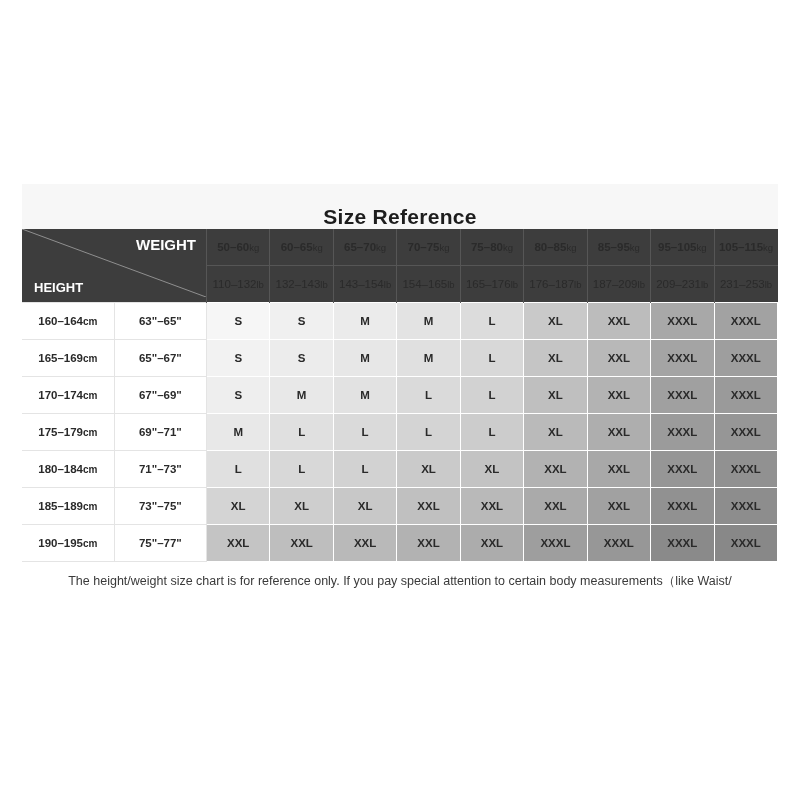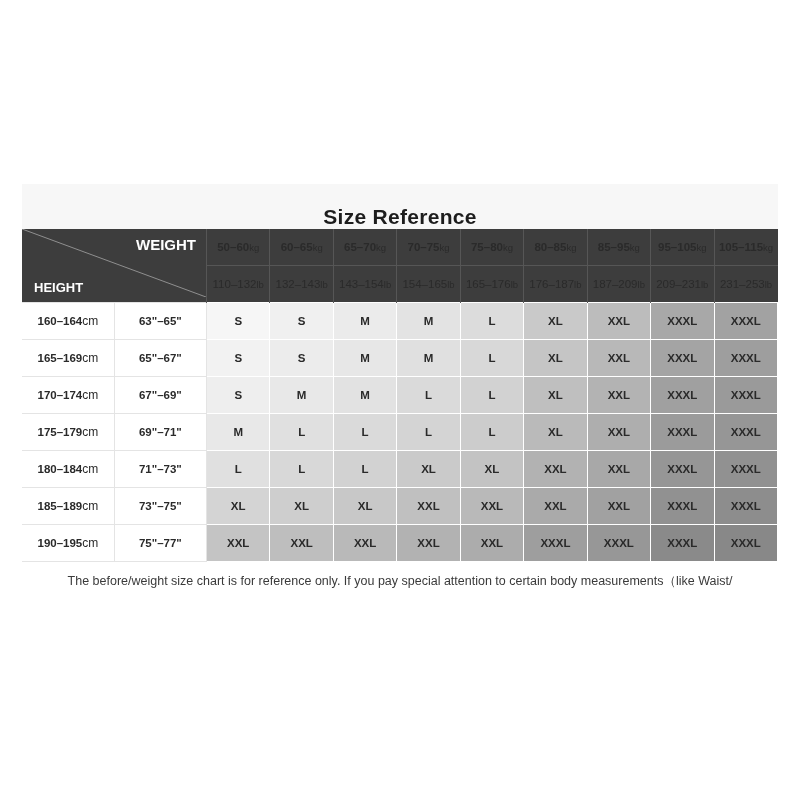--- a/index.html
+++ b/index.html
@@ -122,21 +122,21 @@
   td.h-cm {
     width: 96px;
     background: #ffffff;
     font-size: 12px;
     font-weight: bold;
     color: #1d1d1d;
     border: 1px solid #e4e4e4 !important;
     border-left: none !important;
   }
 
-  td.h-cm .unit { font-size: 12px; font-weight: normal; }
+  td.h-cm .unit { font-size: 10px; font-weight: bold; }
 
   td.h-in {
     width: 88px;
     background: #ffffff;
     font-size: 13px;
     font-weight: bold;
     color: #1d1d1d;
     border: 1px solid #e4e4e4 !important;
   }
 
@@ -298,16 +298,16 @@
           <td class="v" style="background: rgb(158, 158, 158);">XXXL</td>
           <td class="v" style="background: rgb(151, 151, 151);">XXXL</td>
           <td class="v" style="background: rgb(138, 138, 138);">XXXL</td>
           <td class="v" style="background: rgb(136, 136, 136);">XXXL</td>
         </tr>
       </tbody>
     </table>
   </div>
 
   <div class="footnote">
-    <div>The before/weight size chart is for reference only. If you pay special attention to certain body measurements（like Waist/</div>
+    <div>The height/weight size chart is for reference only. If you pay special attention to certain body measurements（like Waist/</div>
   </div>
 
 </div>
 
 </body></html>

